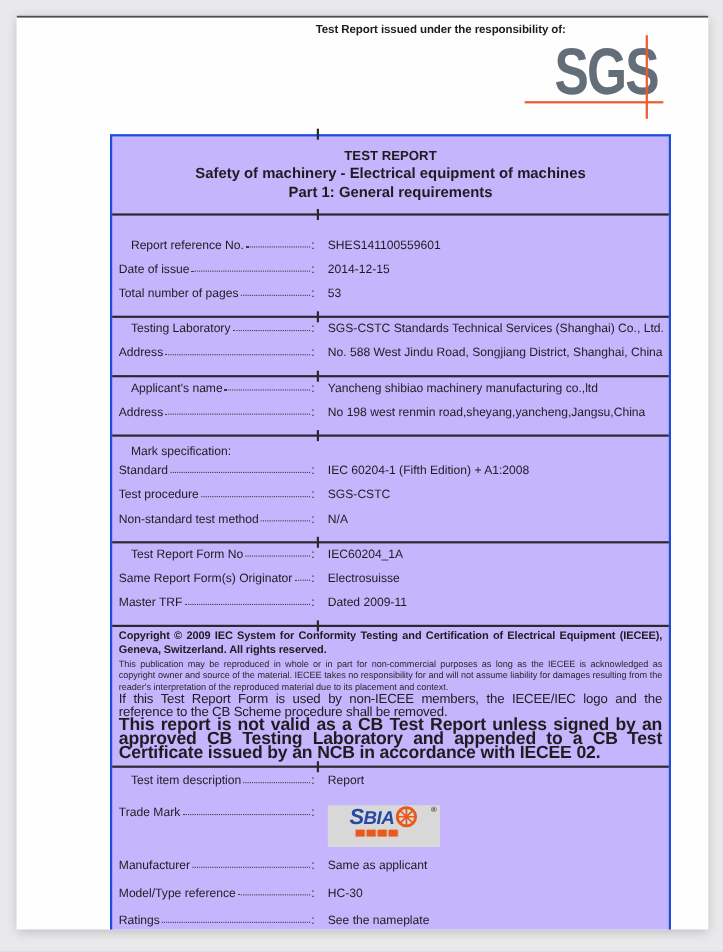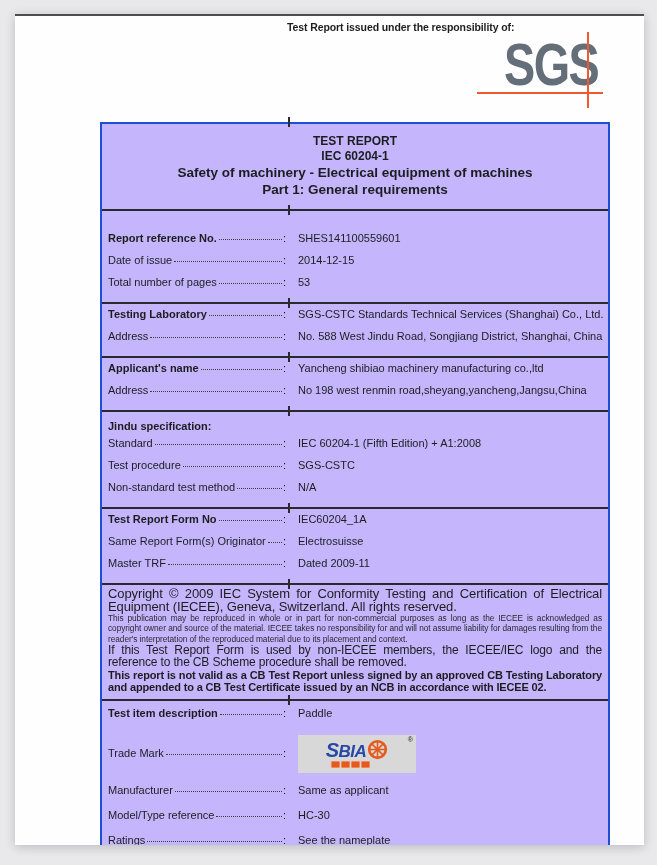--- a/index.html
+++ b/index.html
@@ -29,41 +29,41 @@
   }
   .title-block { position:relative; text-align:center; font-weight:bold; padding:10px 4px 11px; }
   .title-block::before { top:-7px; }
   .t-sm { font-size:12px; line-height:15px; }
   .t-lg { font-size:13.5px; line-height:17px; }
 
   .row { display:flex; align-items:baseline; padding:0 6px; min-height:22px; font-size:11px; }
   .leader { display:flex; align-items:baseline; width:178px; flex-shrink:0; }
   .leader::after { content:":"; font-size:11px; }
   .lbl { white-space:nowrap; }
-  .b { font-weight:bold; }
+  .b { font-weight:normal;margin-left:11px; }
   .dots { flex:1; min-width:6px; border-bottom:1.5px dotted #3c3c3c; align-self:flex-end; margin:0 1px 4px 2px; }
   .value { margin-left:12px; white-space:nowrap; }
 
   .pad-top-big { padding-top:21px; padding-bottom:4px; }
   .pad-std { padding-top:4px; padding-bottom:4px; }
   .spec-heading { font-size:11px; padding:4px 6px 2px; min-height:21px; }
 
   
   .copyright { padding:3px 6px 5px; text-align:justify; }
-  .cp1 { font-size:13px; font-weight:normal; line-height:12.5px; letter-spacing:-0.1px; }
+  .cp1 { font-size:10px; font-weight:bold; line-height:12.5px; letter-spacing:-0.1px; }
   .cp2 { font-size:8.3px; line-height:10.3px; color:#2a2a2c; letter-spacing:-0.05px; }
   .cp3 { font-size:12px; line-height:12.5px; letter-spacing:-0.15px; }
-  .cp4 { font-size:11px; font-weight:bold; line-height:12.5px; letter-spacing:-0.15px; }
+  .cp4 { font-size:16px; font-weight:bold; line-height:12.5px; letter-spacing:-0.15px; }
 
   
   .item-row { min-height:25px; padding-top:2px;text-align:center; }
   .tm-row { align-items:flex-start; min-height:52px; padding-top:3px; }
   .tm-logo {
-    position:relative; margin-left:12px; margin-top:2px; width:118px; height:38px;
-    background:#d8d8d8; display:flex; flex-direction:column; align-items:center; justify-content:center;
+    position:relative; margin-left:12px; margin-top:2px; width:102px; height:38px;
+    background:#d8d8d8; display:flex; flex-direction:column; align-items:center; justify-content:flex-start;
   }
   .tm-top { display:flex; align-items:center; }
   .tm-brand { font-size:17px; font-weight:bold; font-style:italic; color:#2647A5; letter-spacing:-0.5px; line-height:1; }
   .tm-brand::first-letter { font-size:20px; }
   .tm-wheel { margin-left:1px; }
   .tm-reg { position:absolute; top:1px; right:3px; font-size:7px; color:#222; }
   .tm-cn { display:flex; gap:1px; margin-top:1px; margin-left:-14px; }
   .tm-cn span { width:9px; height:7px; background:#E65A1E; border-radius:1px; box-shadow:inset 0 0 0 0.5px rgba(255,255,255,0.55); }
 </style>
 </head>
@@ -77,21 +77,20 @@
   <div class="sgs-logo">
     <div class="sgs-text">SGS</div>
     <div class="sgs-vline"></div>
     <div class="sgs-hline"></div>
   </div>
 
   <div class="report-table">
 
     <div class="title-block">
       <div class="t-sm">TEST REPORT</div>
-      <div class="t-sm">IEC 60204-1</div>
       <div class="t-lg">Safety of machinery - Electrical equipment of machines</div>
       <div class="t-lg">Part 1: General requirements</div>
     </div>
 
     <div class="sec bt pad-top-big">
       <div class="row">
         <span class="leader">
             <span class="lbl b">Report reference No.</span>
             <span class="dots"></span>
           </span>
@@ -141,21 +140,21 @@
       <div class="row">
         <span class="leader">
             <span class="lbl">Address</span>
             <span class="dots"></span>
           </span>
         <span class="value">No 198 west renmin road,sheyang,yancheng,Jangsu,China</span>
       </div>
     </div>
 
     <div class="sec bt pad-std">
-      <div class="spec-heading b">Jindu specification:</div>
+      <div class="spec-heading b">Mark specification:</div>
       <div class="row">
         <span class="leader">
             <span class="lbl">Standard</span>
             <span class="dots"></span>
           </span>
         <span class="value">IEC 60204-1 (Fifth Edition) + A1:2008</span>
       </div>
       <div class="row">
         <span class="leader">
             <span class="lbl">Test procedure</span>
@@ -202,24 +201,24 @@
       <p class="cp3">If this Test Report Form is used by non-IECEE members, the IECEE/IEC logo and the reference to the CB Scheme procedure shall be removed.</p>
       <p class="cp4">This report is not valid as a CB Test Report unless signed by an approved CB Testing Laboratory and appended to a CB Test Certificate issued by an NCB in accordance with IECEE 02.</p>
     </div>
 
     <div class="sec bt pad-std">
       <div class="row item-row">
         <span class="leader">
             <span class="lbl b">Test item description</span>
             <span class="dots"></span>
           </span>
-        <span class="value">Paddle</span>
+        <span class="value">Report</span>
       </div>
       <div class="row tm-row">
-        <span class="leader" style="margin-top:14px;">
+        <span class="leader" style="margin-top:3px;">
             <span class="lbl">Trade Mark</span>
             <span class="dots"></span>
           </span>
         <span class="tm-logo">
           <span class="tm-reg">®</span>
           <span class="tm-top">
             <span class="tm-brand">SBIA</span>
             <svg class="tm-wheel" width="21" height="21" viewBox="0 0 24 24">
               <circle cx="12" cy="12" r="9.5" fill="none" stroke="#E65A1E" stroke-width="3"></circle>
               <circle cx="12" cy="12" r="2.4" fill="#E65A1E"></circle>

